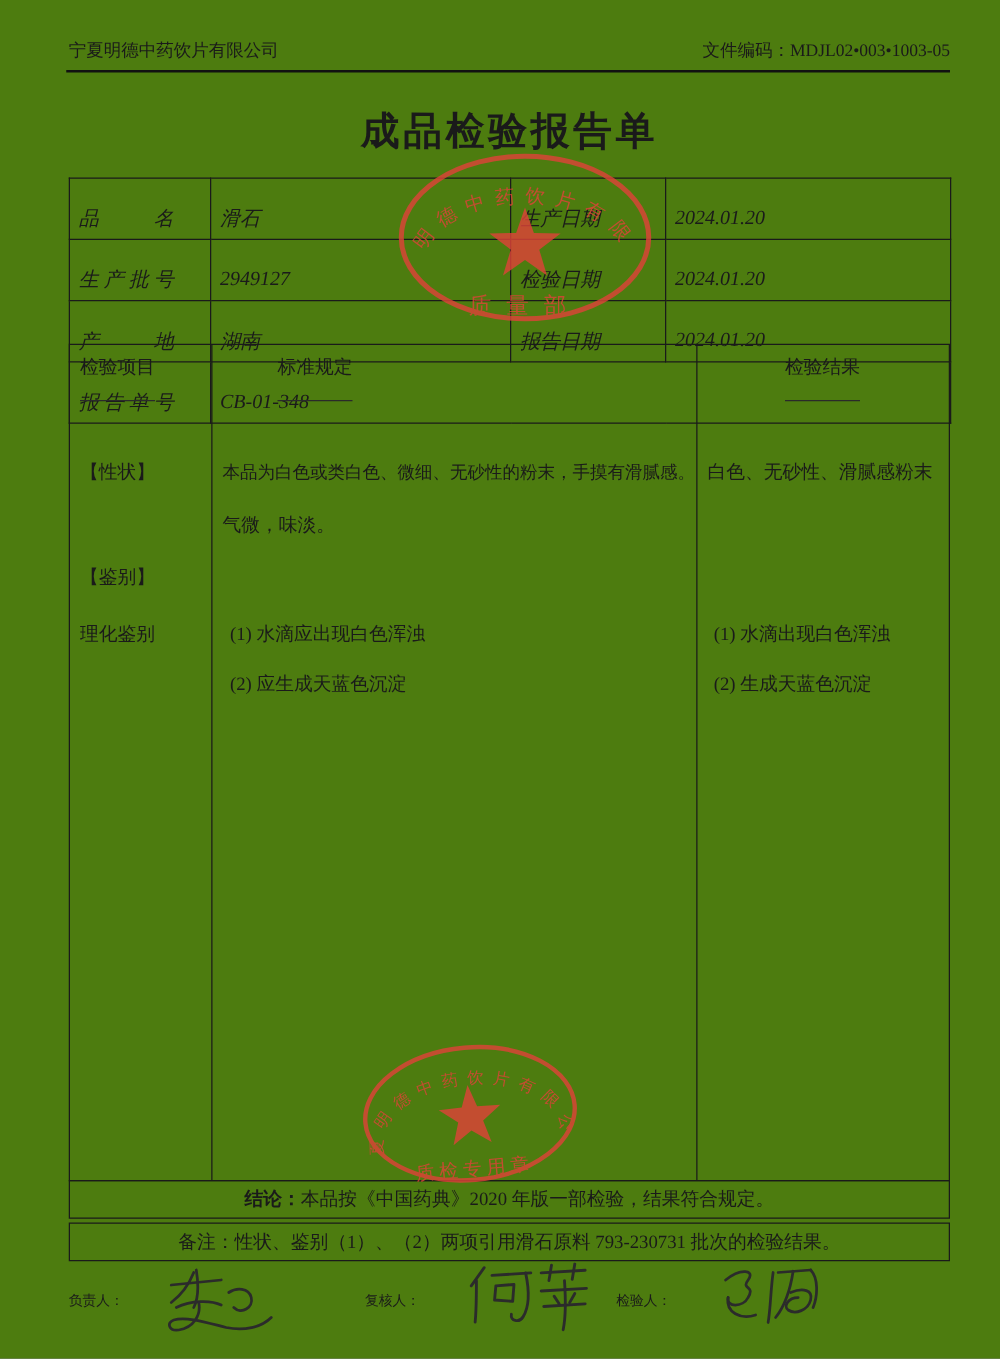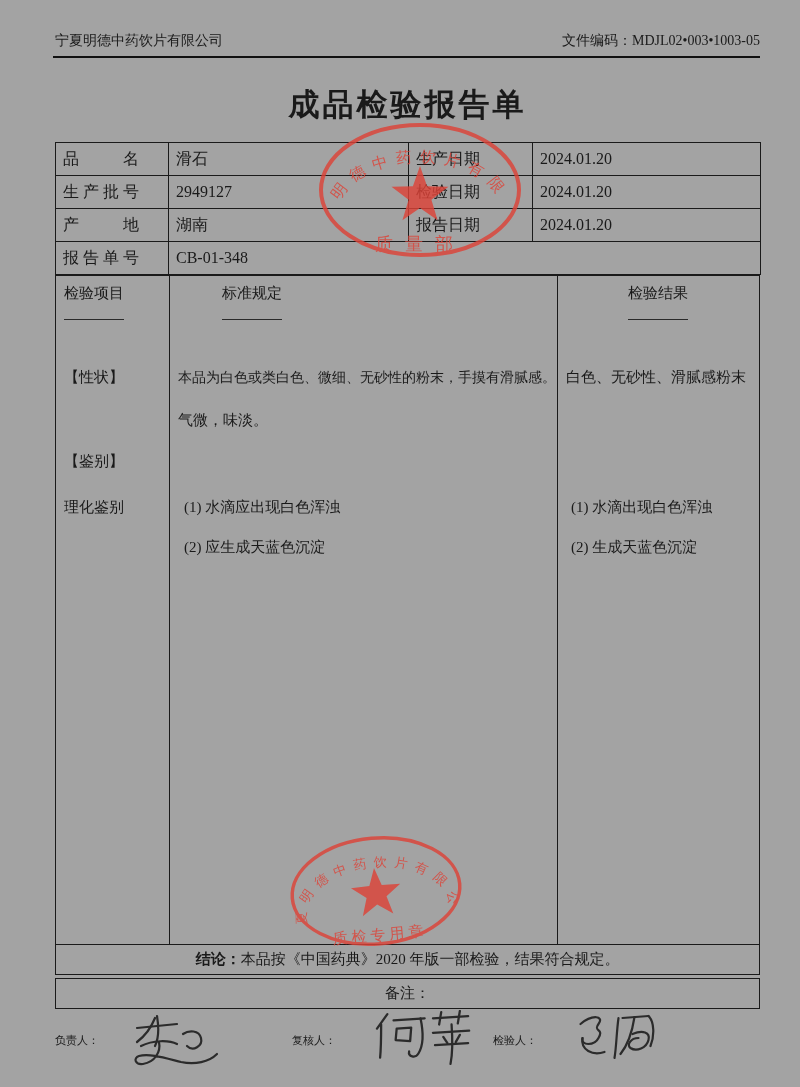--- a/index.html
+++ b/index.html
@@ -1,28 +1,28 @@
 <!DOCTYPE html>
 <html><head>
 <meta charset="utf-8">
 <style>
   html,body{margin:0;padding:0;background:#888;}
   .page{
-    position:relative;width:800px;height:1087px;background:#a3a3a3;
+    position:relative;width:800px;height:1087px;background:#4d7c0f;
     margin:0 auto;overflow:hidden;
     font-family:"Liberation Serif","DejaVu Serif",serif;color:#1a1a1a;
   }
   
   .doc-header{position:absolute;left:55px;top:32px;width:705px;display:flex;justify-content:space-between;font-size:14px;}
   .header-rule{position:absolute;left:53px;top:56px;width:707px;height:2px;background:#111;}
   
   .doc-title{position:absolute;left:55px;top:84px;width:705px;text-align:center;font-size:31px;font-weight:bold;letter-spacing:3px;}
   
   table.info{position:absolute;left:55px;top:142px;width:705px;border-collapse:collapse;table-layout:fixed;font-size:16px;}
-  table.info td{border:1px solid #1a1a1a;height:32px;padding:0 0 0 7px;vertical-align:middle;}
+  table.info td{border:1px solid #1a1a1a;height:32px;padding:16px 0 0 7px;vertical-align:middle;font-style:italic;}
   .jlabel{display:inline-block;width:76px;text-align-last:justify;text-align:justify;}
   td.val{padding-left:10px;}
   
   .insp{position:absolute;left:55px;top:275px;width:703px;height:668px;border:1px solid #1a1a1a;}
   .vline{position:absolute;top:0;bottom:0;width:1px;background:#1a1a1a;}
   .insp .t{position:absolute;font-size:15px;white-space:nowrap;}
   .insp .u{border-bottom:1px solid #2a2a2a;padding-bottom:18px;}
   .insp .tight{font-size:14px;}
   .colhead-result{position:absolute;left:501px;width:202px;text-align:center;}
   
@@ -104,20 +104,21 @@
     <div class="t" style="left:515px;top:262px">(2) 生成天蓝色沉淀</div>
   </div>
 
   <div class="bandrow" style="top:944px">
     <b>结论：</b>
       <span>本品按《中国药典》2020 年版一部检验，结果符合规定。</span>
   </div>
 
   <div class="bandrow" style="top:978px">
     <span>备注：</span>
+      <span>性状、鉴别（1）、（2）两项引用滑石原料 793-230731 批次的检验结果。</span>
   </div>
 
   <div class="footer-label" style="left:55px">负责人：</div>
   <div class="footer-label" style="left:292px">复核人：</div>
   <div class="footer-label" style="left:493px">检验人：</div>
 
   <svg class="sig" style="left:125px;top:1012px" width="108" height="58" viewBox="0 0 108 58">
     <path d="M30 6 C26 16 20 24 12 30"></path>
     <path d="M12 16 L52 12"></path>
     <path d="M32 4 C34 16 34 26 30 34"></path>

